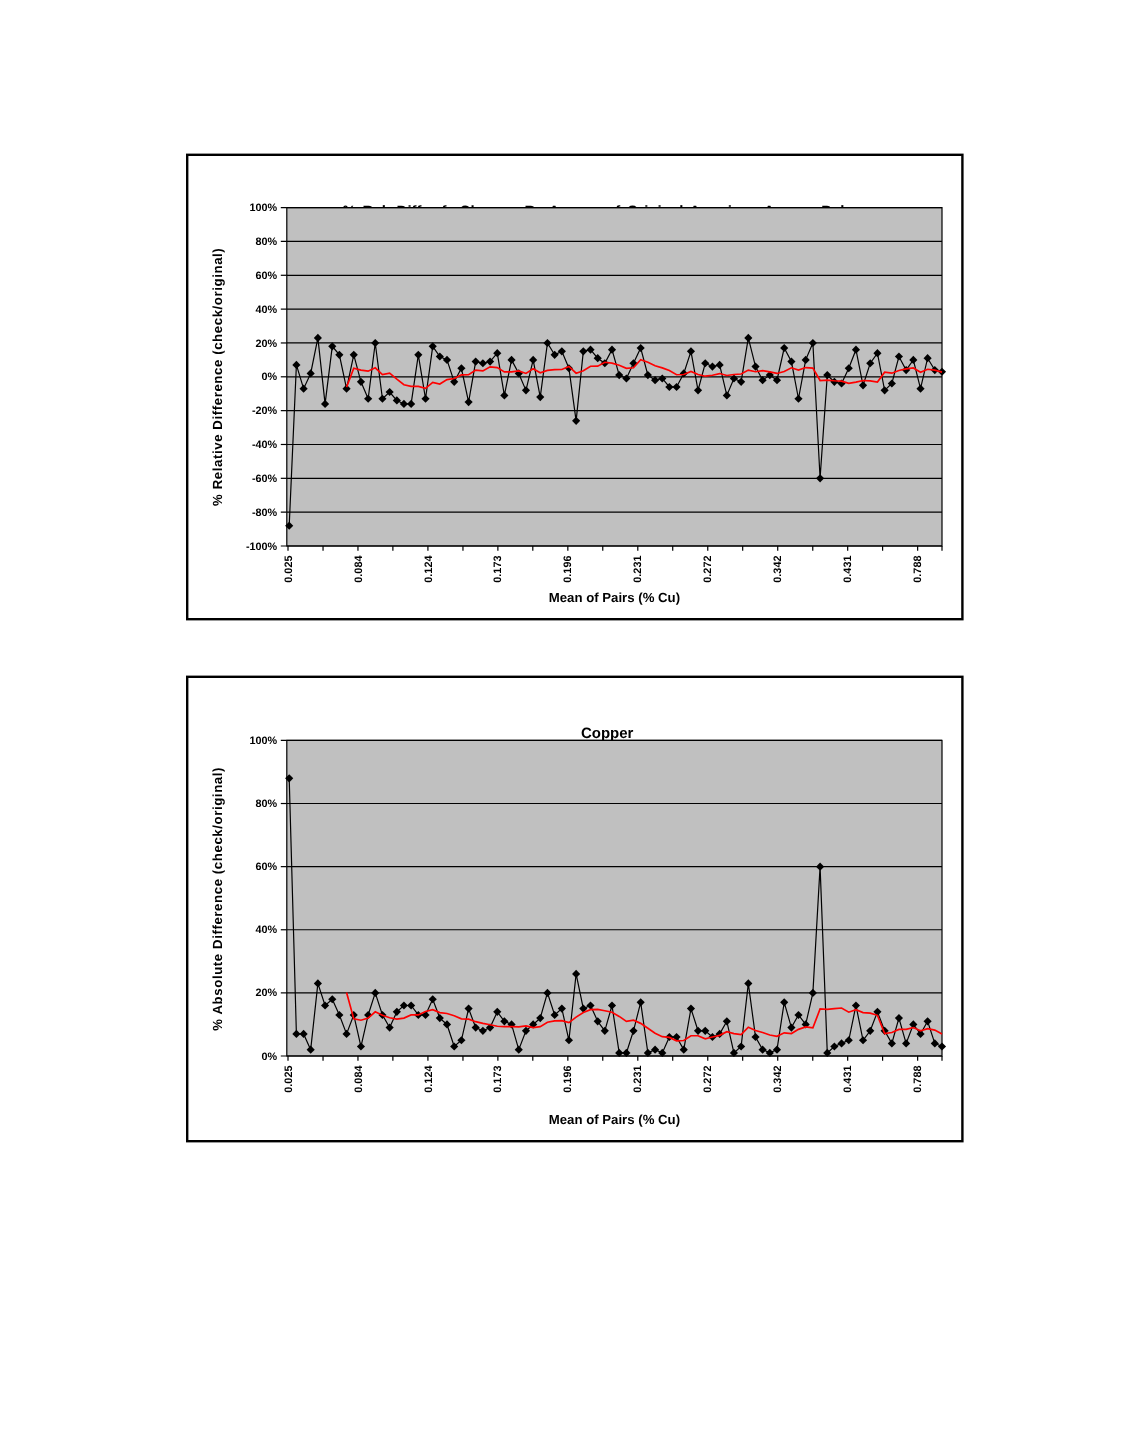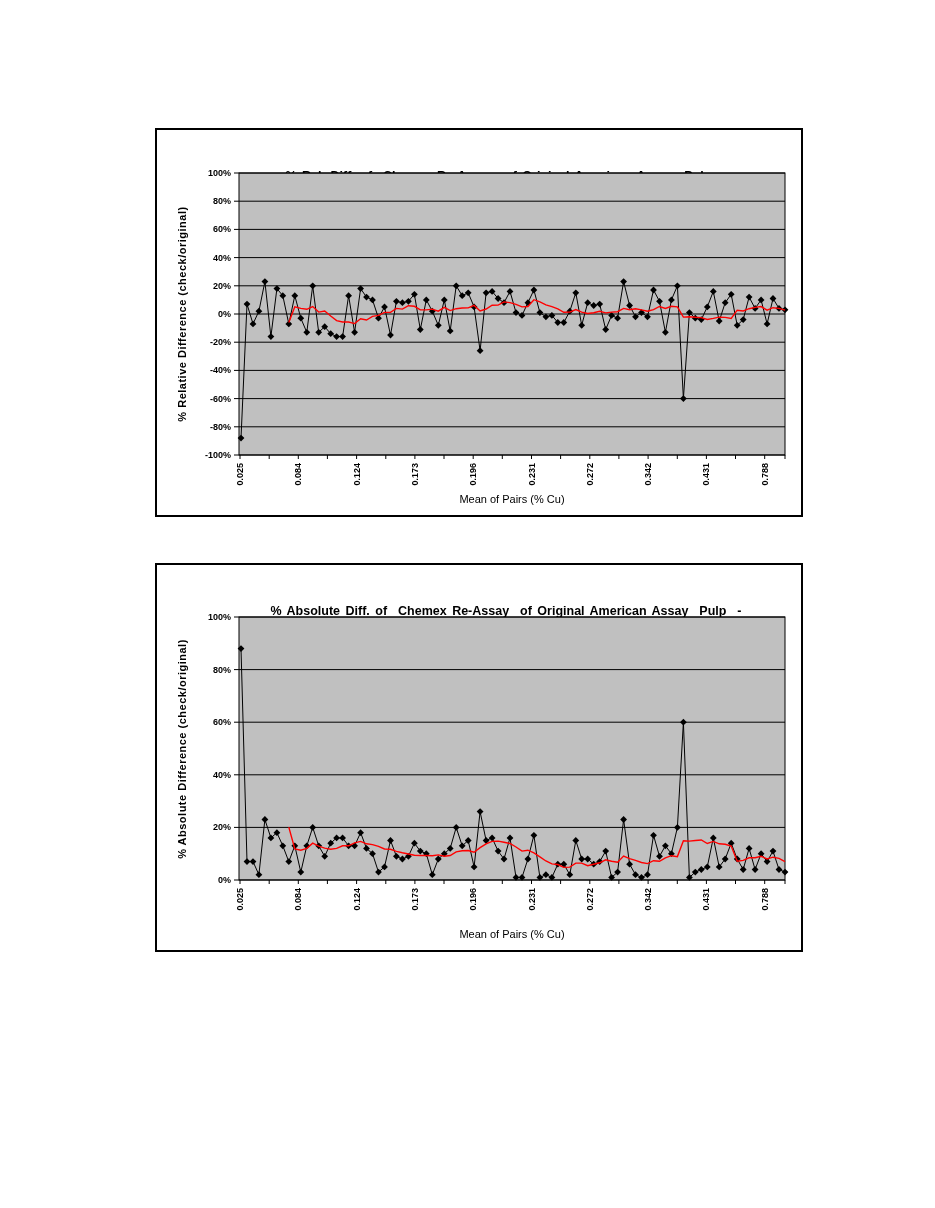--- a/index.html
+++ b/index.html
@@ -18,21 +18,21 @@
     font-weight:bold;font-size:12.5px;line-height:16px;color:#000;
     white-space:pre;word-spacing:2px;
   }
   .y-axis-title{
     position:absolute;left:-112px;top:175px;width:280px;height:18px;
     transform:rotate(-90deg);text-align:center;
     font-weight:bold;font-size:11px;color:#000;letter-spacing:0.5px;
   }
   .x-axis-title{
     position:absolute;top:363px;left:82px;width:546px;text-align:center;
-    font-weight:normal;font-size:11px;color:#000;
+    font-weight:bold;font-size:11px;color:#000;
   }
   svg.plot{position:absolute;left:0;top:0;}
   .tick{font:bold 9px "Liberation Sans", sans-serif;fill:#000;}
 </style>
 </head>
 <body>
 
 <figure class="chart-box" id="chart-rel">
   <div class="chart-title">
     <div>% Rel. Diff. of  Chemex Re-Assay  of Original American Assay  Pulp  -</div>
@@ -197,21 +197,20 @@
       <path d="M616 165.1 L619.4 168.5 L616 171.9 L612.6 168.5 Z" fill="#000000"></path>
       <path d="M622 175 L625.4 178.4 L622 181.8 L618.6 178.4 Z" fill="#000000"></path>
       <path d="M628 176.4 L631.4 179.8 L628 183.20000000000002 L624.6 179.8 Z" fill="#000000"></path>
       <polyline points="131.8,192.6 137.8,176.8 143.8,178.4 149.8,179.3 155.7,176.5 161.7,182.1 167.7,181 173.7,186 179.6,190.6 185.6,192 191.6,192 197.6,193.6 203.6,188.7 209.5,190 215.5,186.3 221.5,185.4 227.5,182.4 233.5,182.3 239.4,178.4 245.4,179.1 251.4,175.7 257.4,176.3 263.3,179.9 269.3,179.9 275.3,179.1 281.3,181.2 287.3,177.3 293.2,180.6 299.2,178.7 305.2,178 311.2,177.9 317.1,175.4 323.1,181 329.1,179 335.1,175.2 341.1,175.1 347,171.9 353,172.6 359,174.4 365,176.9 370.9,176.5 376.9,169.7 382.9,171.9 388.9,174.8 394.9,176.6 400.8,178.8 406.8,182.3 412.8,182.1 418.8,179.6 424.7,182.1 430.7,183.5 436.7,182.7 442.7,181.3 448.7,182.9 454.6,182.1 460.6,181.7 466.6,178.4 472.6,179.8 478.5,178.8 484.5,179.9 490.5,181.2 496.5,179.6 502.5,176.5 508.4,178.4 514.4,176.3 520.4,176.8 526.4,187.1 532.4,186.7 538.3,187.3 544.3,187.6 550.3,189.5 556.3,188.4 562.2,187.1 568.2,187.4 574.2,188.4 580.2,180.2 586.2,181 592.1,178.7 598.1,177.4 604.1,176.6 610.1,180.2 616,177.7 622,178.4 628,180.1" fill="none" stroke="#FF0000" stroke-width="1.4"></polyline>
     </svg>
   <div class="x-axis-title">Mean of Pairs (% Cu)</div>
 </figure>
 
 <figure class="chart-box" id="chart-abs">
   <div class="chart-title">
-    <div>% Absolute Diff. of  Chemex Re-Assay  of Original American Assay  Pulp  -</div>
     <div>Copper</div>
   </div>
   <div class="y-axis-title">% Absolute Difference (check/original)</div>
   <svg class="plot" id="svg1" width="648" height="389">
       <rect x="82" y="52" width="546" height="263" fill="#C0C0C0" stroke="#000" stroke-width="1"></rect>
       <line x1="82" y1="52" x2="628" y2="52" stroke="#000" stroke-width="1"></line>
       <line x1="77" y1="52" x2="82" y2="52" stroke="#000" stroke-width="1"></line>
       <text x="74" y="55" text-anchor="end" class="tick">100%</text>
       <line x1="82" y1="104.6" x2="628" y2="104.6" stroke="#000" stroke-width="1"></line>
       <line x1="77" y1="104.6" x2="82" y2="104.6" stroke="#000" stroke-width="1"></line>

